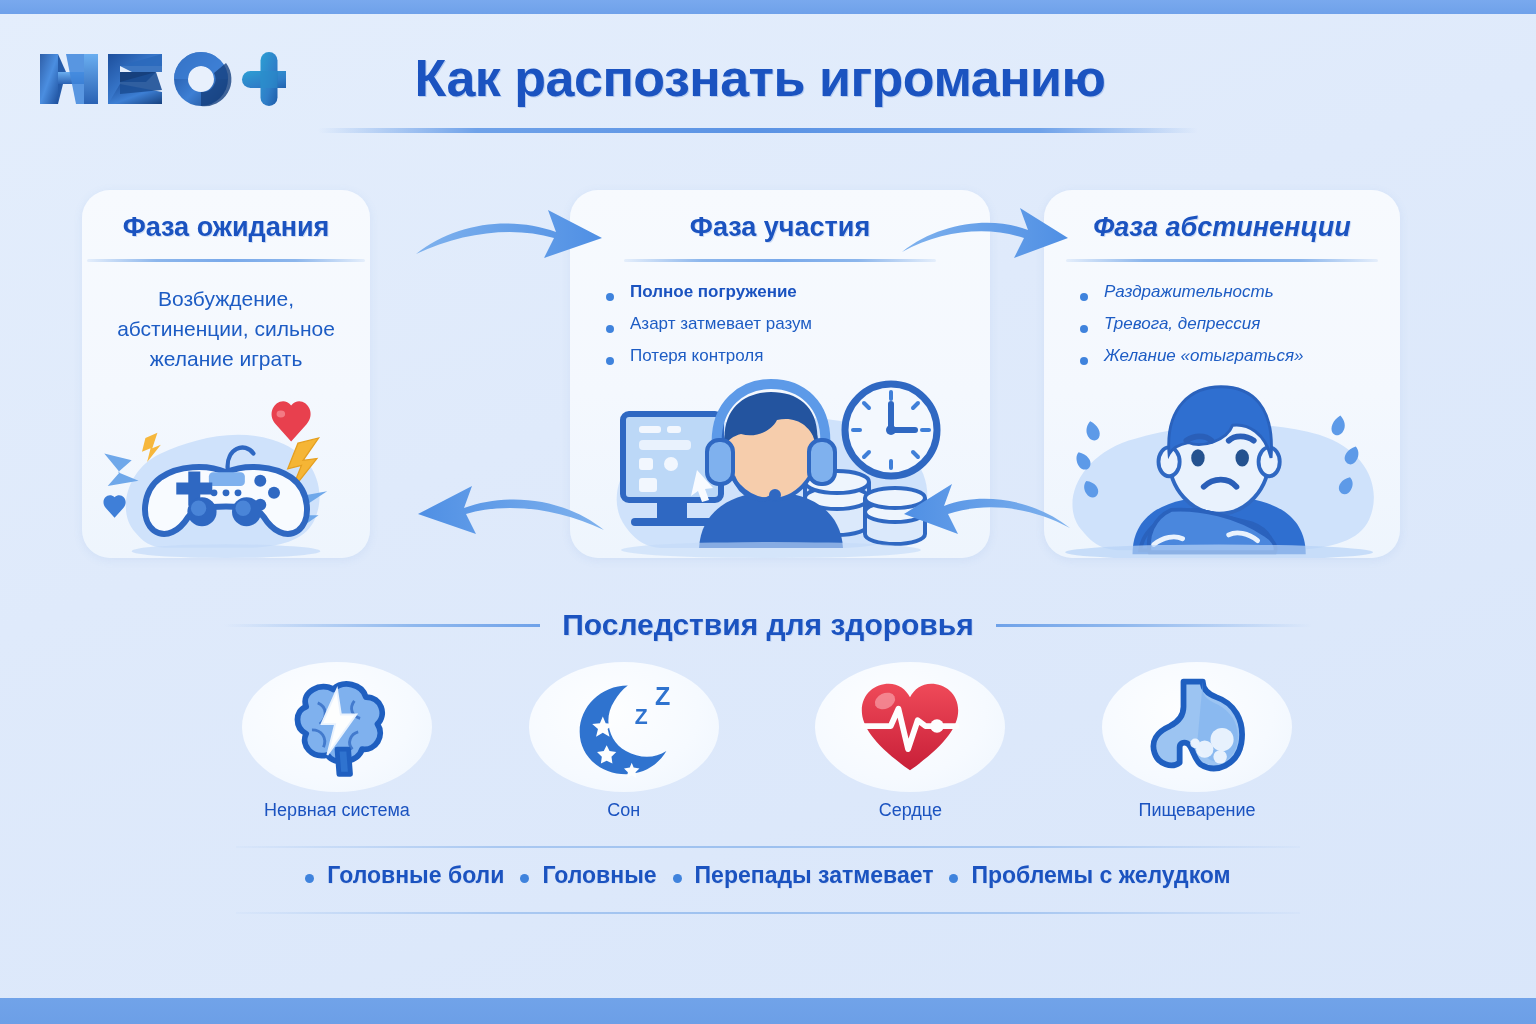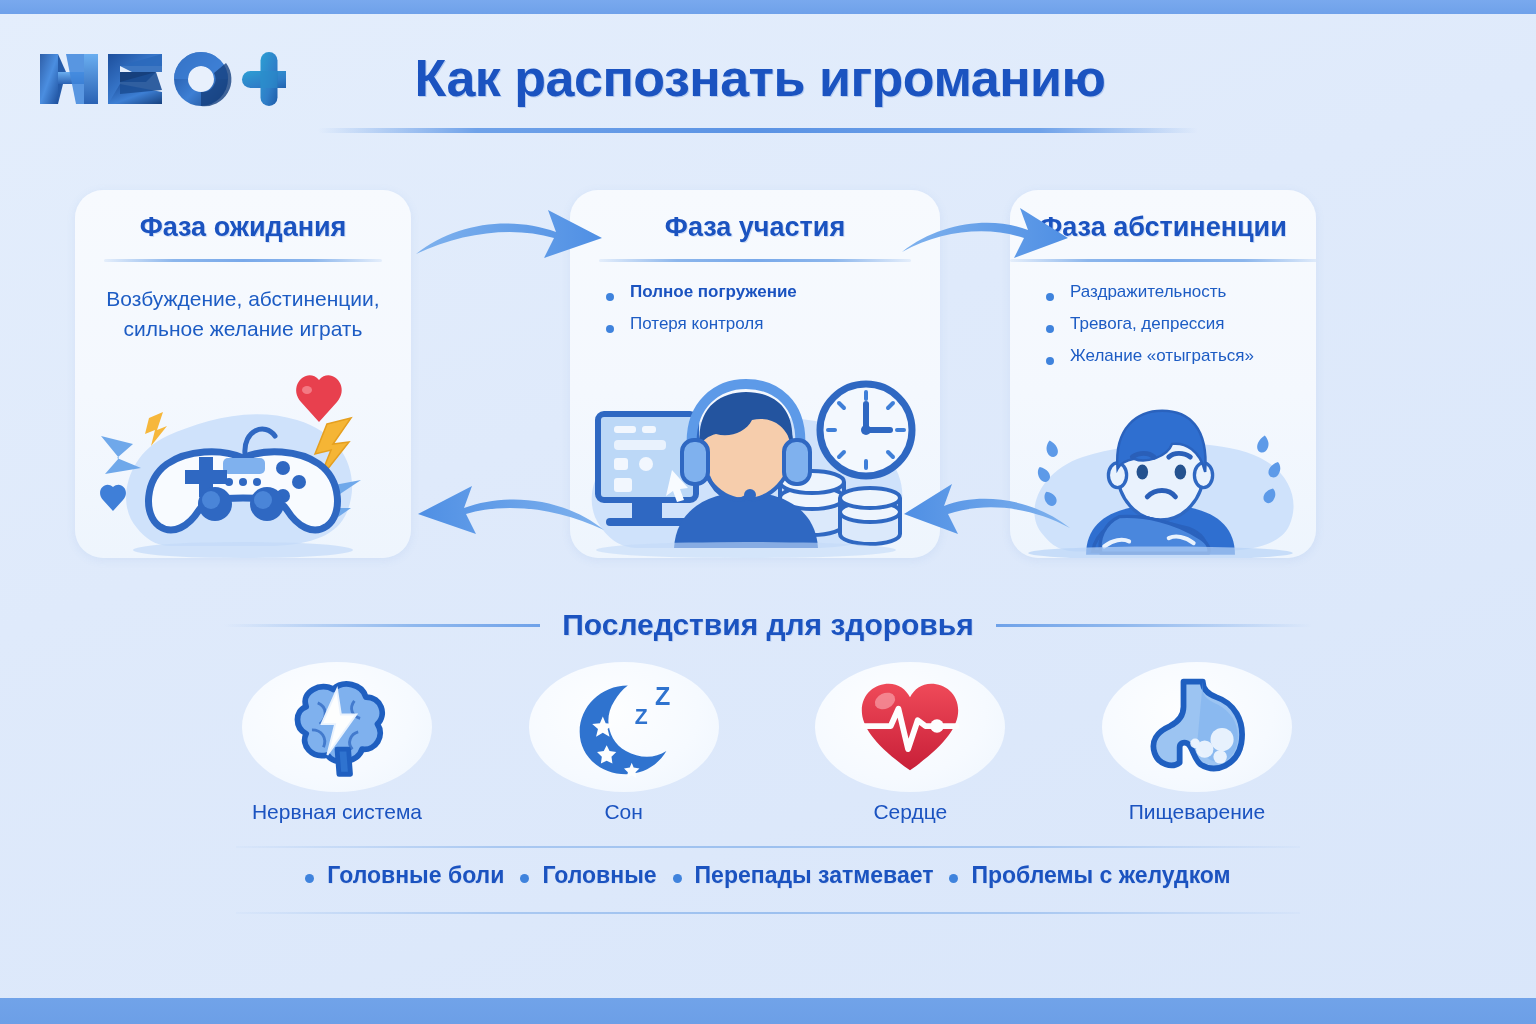--- a/index.html
+++ b/index.html
@@ -46,23 +46,23 @@
   }
 
   
   .card {
     position: absolute; top: 190px; height: 368px;
     background: linear-gradient(180deg, #f7fafe 0%, #f4f8fe 55%, #eef5fd 100%);
     border-radius: 28px;
     box-shadow: 0 2px 10px rgba(90,140,210,0.10);
     overflow: hidden;
   }
-  .card.c1 { left: 75px;  width: 336px; }
-  .card.c2 { left: 570px; width: 370px; }
-  .card.c3 { left: 1010px; width: 306px; }
+  .card.c1 { left: 82px;  width: 288px; }
+  .card.c2 { left: 570px; width: 420px; }
+  .card.c3 { left: 1044px; width: 356px; font-style: italic; }
 
   .card-title {
     margin-top: 22px; text-align: center;
     font-size: 27px; font-weight: bold; color: #1b53c0;
     text-shadow: 1px 1px 0 #cfddf5;
   }
   .card-rule {
     margin: 16px auto 0; height: 3px; border-radius: 2px;
     background: linear-gradient(90deg, rgba(130,175,235,0.15) 0%, #8cb6ec 25%, #79a9ea 50%, #8cb6ec 75%, rgba(130,175,235,0.15) 100%);
   }
@@ -117,21 +117,21 @@
   .cons {
     width: 210px; display: flex; flex-direction: column; align-items: center;
   }
   .cons-badge {
     width: 190px; height: 130px; border-radius: 50%;
     background: radial-gradient(ellipse at 42% 38%, #fdfeff 0%, #f6faff 58%, #eef5fd 100%);
     display: flex; align-items: center; justify-content: center;
   }
   .cons-badge svg { display: block; }
   .cons-label {
-    margin-top: 8px; font-size: 21px; color: #1b53c0; font-weight: 500;
+    margin-top: 8px; font-size: 18px; color: #1b53c0; font-weight: 500;
     white-space: nowrap;
   }
 
   .cons-divider {
     position: absolute; left: 236px; top: 846px; width: 1064px; height: 2px;
     background: linear-gradient(90deg, rgba(130,175,235,0.05) 0%, #a9c8f1 25%, #9cc0ef 50%, #a9c8f1 75%, rgba(130,175,235,0.05) 100%);
   }
   .cons-divider2 {
     position: absolute; left: 236px; top: 912px; width: 1064px; height: 2px;
     background: linear-gradient(90deg, rgba(130,175,235,0.05) 0%, #a9c8f1 25%, #9cc0ef 50%, #a9c8f1 75%, rgba(130,175,235,0.05) 100%);
@@ -253,20 +253,21 @@
         <ellipse cx="168" cy="192" rx="110" ry="8" fill="#c3daf8" opacity="0.7"></ellipse>
       </svg>
     </div>
   </div>
 
   <div class="card c2">
     <div class="card-title">Фаза участия</div>
     <div class="card-rule"></div>
     <ul class="card-list">
       <li>Полное погружение</li>
+      <li>Азарт затмевает разум</li>
       <li>Потеря контроля</li>
     </ul>
     <div class="illus">
       <svg viewBox="0 0 370 200" preserveAspectRatio="xMidYMax meet" aria-hidden="true">
         <path d="M30 168 C10 140 26 92 78 76 C130 60 210 52 268 68 C322 83 342 126 328 158 C318 180 292 188 250 190 L70 190 C50 190 40 182 30 168 Z" fill="#cfe2fb"></path>
 
         <rect x="28" y="56" width="98" height="86" rx="6" fill="#bcd8f7" stroke="#2f68c2" stroke-width="6"></rect>
         <rect x="44" y="68" width="22" height="7" rx="3" fill="#f2f7fe"></rect>
         <rect x="72" y="68" width="14" height="7" rx="3" fill="#f2f7fe"></rect>
         <rect x="44" y="82" width="52" height="10" rx="4" fill="#e9f2fd"></rect>

